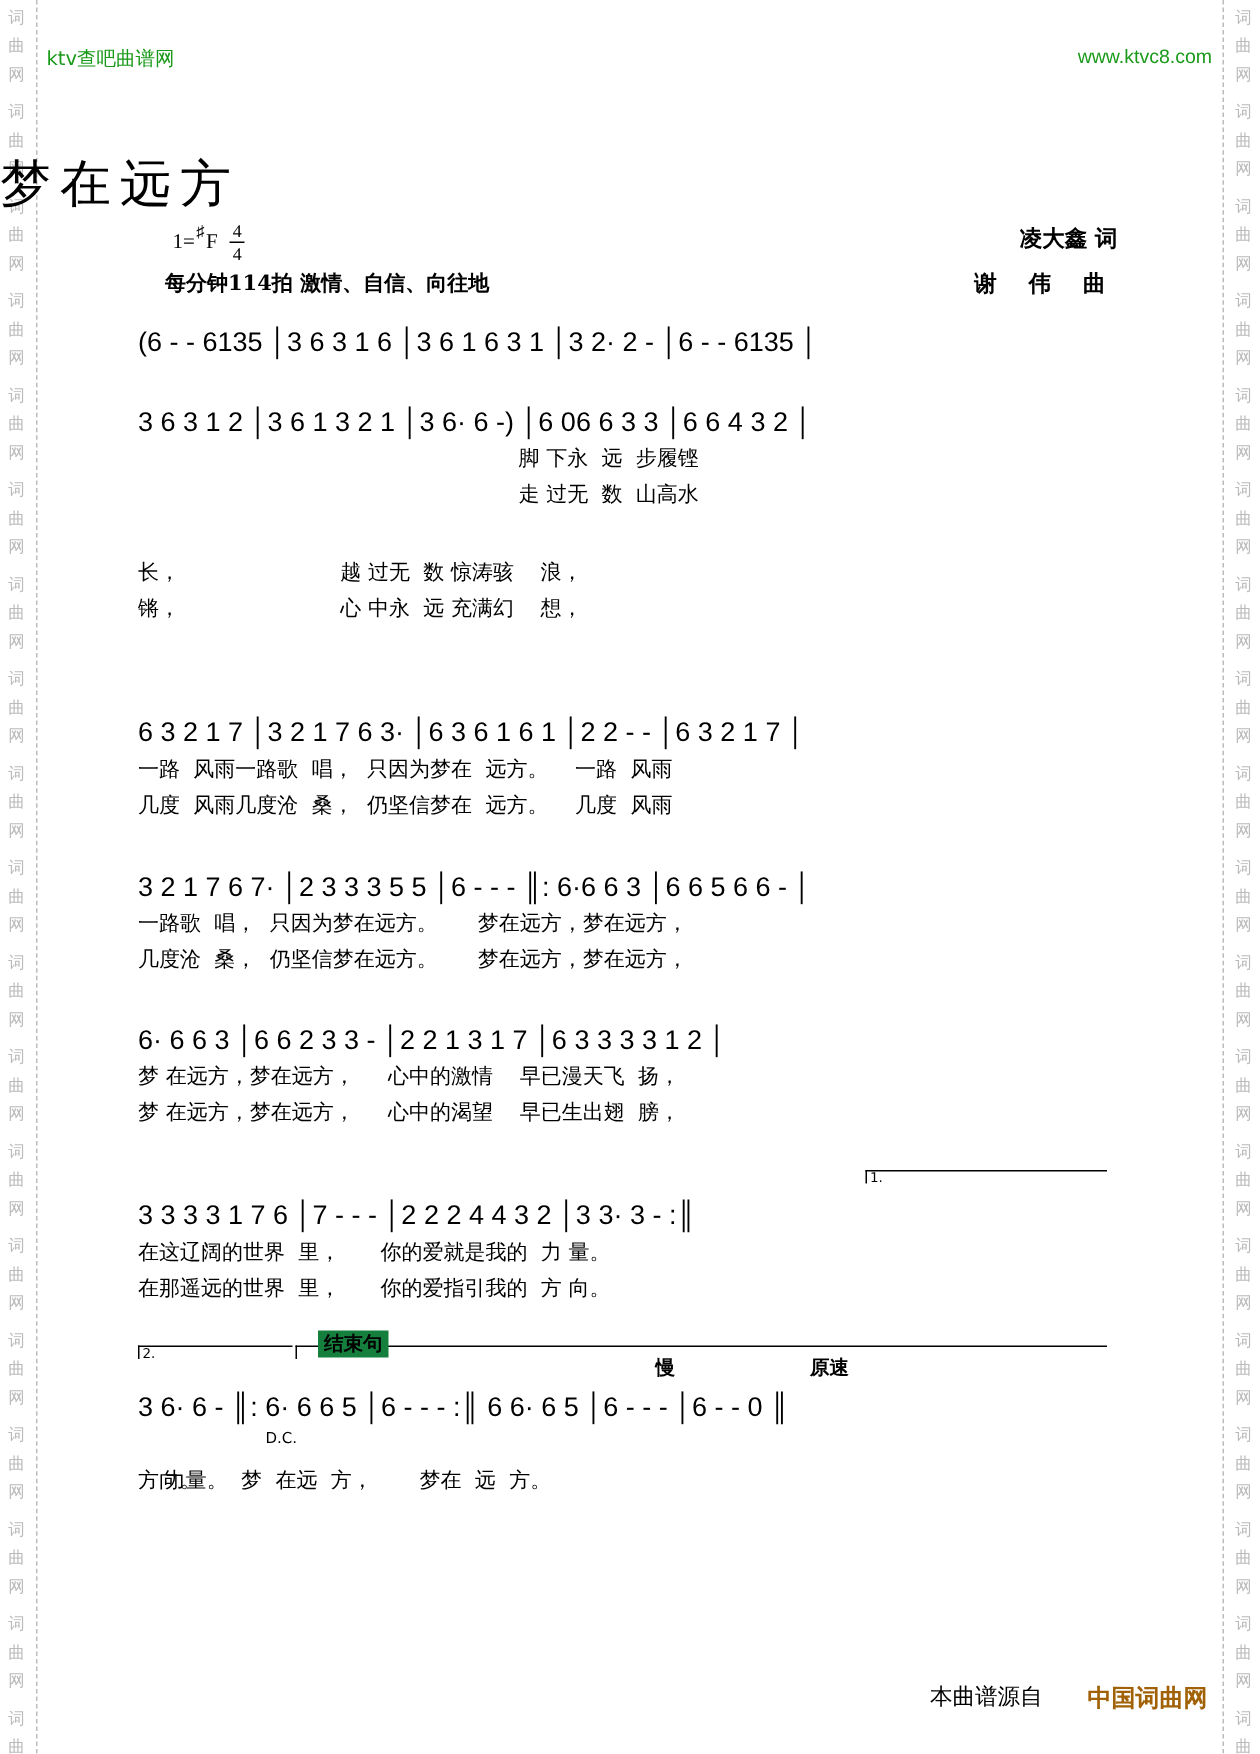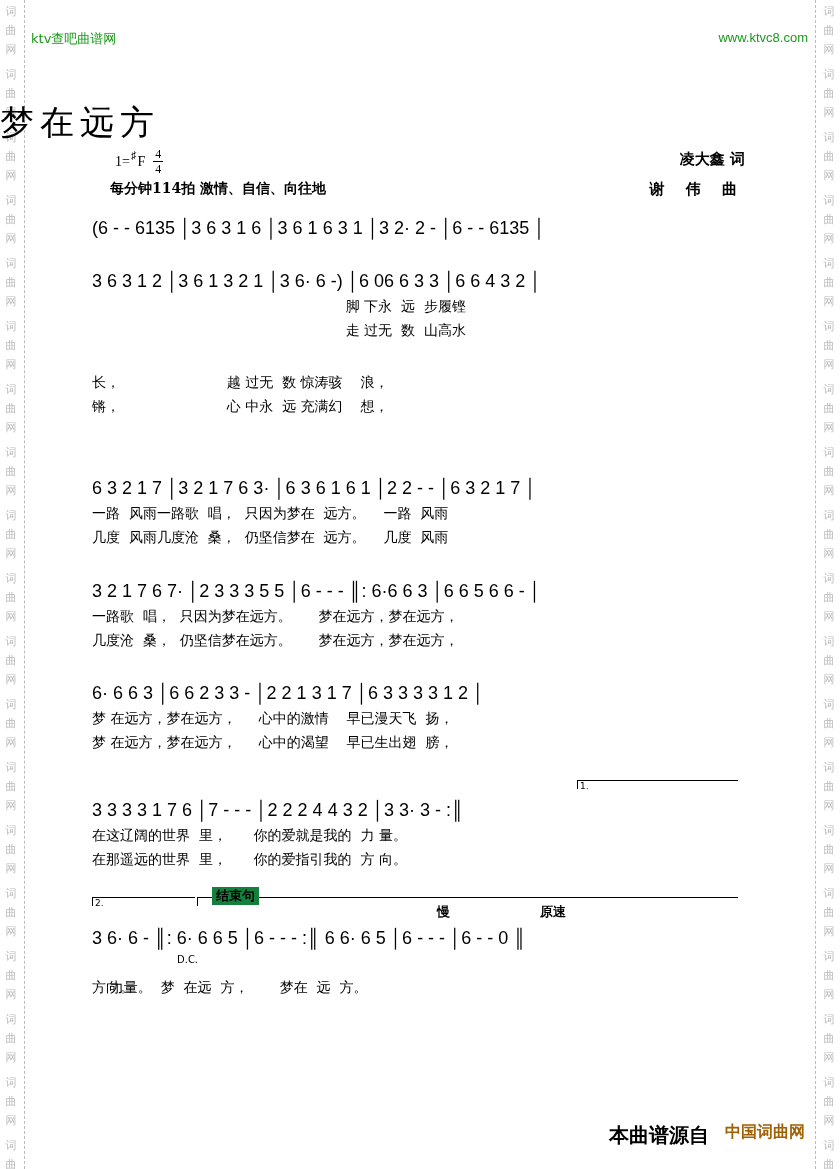--- a/index.html
+++ b/index.html
@@ -20,21 +20,21 @@
   .frac { display:inline-flex; flex-direction:column; align-items:center; margin-left:8px; font-size:12px; line-height:12px; }
   .frac .bar { width:10px; border-top:1px solid #000; margin:1px 0; }
   .tempo { position:absolute; left:110px; top:180px; font-size:14px; font-weight:bold; font-family:"DejaVu Serif", serif; }
   .lyricist { position:absolute; right:95px; top:150px; font-size:15px; font-weight:bold; font-family:"DejaVu Serif", serif; }
   .composer { position:absolute; right:95px; top:180px; font-size:15px; font-weight:bold; font-family:"DejaVu Serif", serif; letter-spacing:8px; }
   .system { position:absolute; left:92px; width:644px; }
   .notes { font-family:"Liberation Sans", sans-serif; font-size:18px; white-space:pre; height:26px; line-height:26px; position:relative; }
   .lyr { font-size:14px; white-space:pre; height:24px; line-height:24px; font-family:"DejaVu Sans", sans-serif; }
   .bracket { position:absolute; border-top:1px solid #000; border-left:1px solid #000; height:8px; font-size:9px; padding-left:2px; }
   .label-b { position:absolute; font-size:13px; font-weight:bold; font-family:"DejaVu Serif", serif; }
-  .footer-a { position:absolute; right:131px; top:1122px; font-size:20px; font-weight:bold; }
+  .footer-a { position:absolute; right:145px; top:1122px; font-size:15px; font-weight:normal; }
   .footer-b { position:absolute; right:35px; top:1122px; font-size:16px; font-weight:bold; color:#a16207; }
   .dc { font-size:10px; }
 </style>
 </head>
 <body>
 
 <div class="wm-col left" id="wmL">
     <div class="wm-group">
       <span>词</span>
       <span>曲</span>

